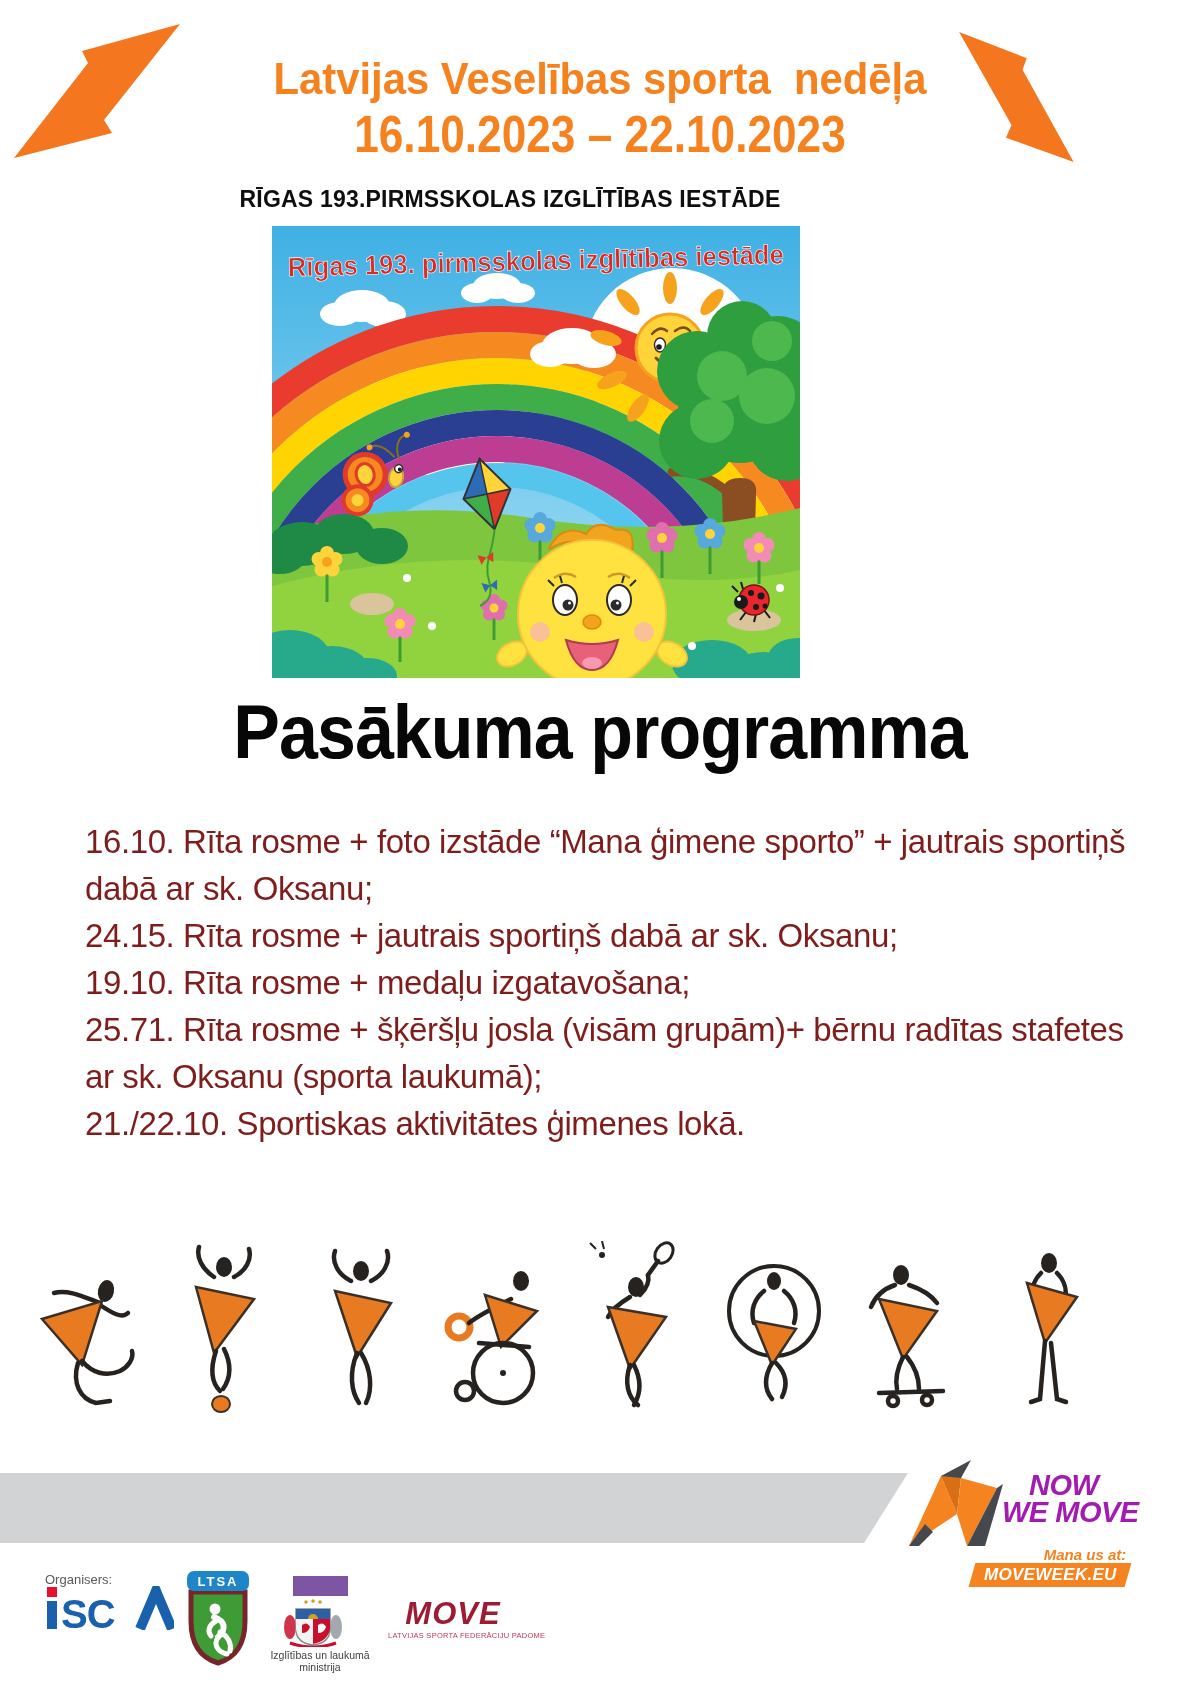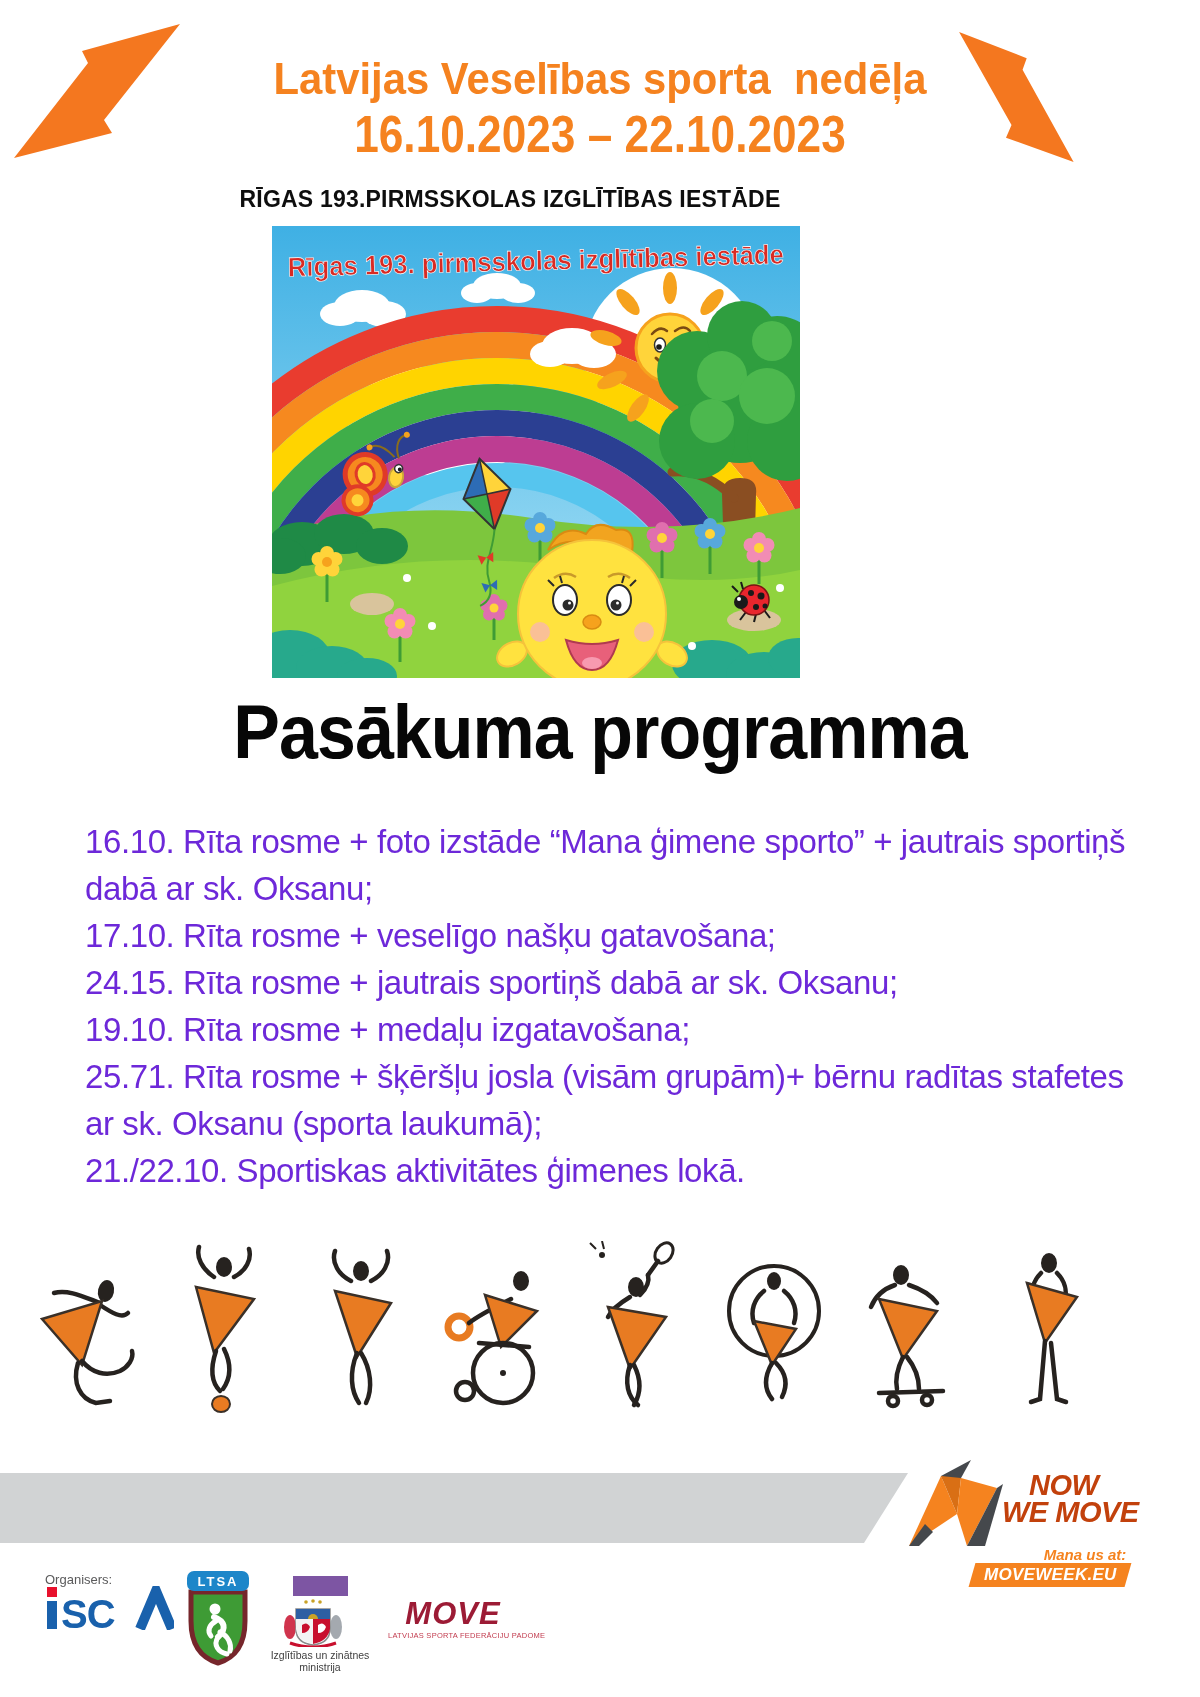--- a/index.html
+++ b/index.html
@@ -16,34 +16,34 @@
          font-size:23px;letter-spacing:.2px;}
 
   .corner-flag{position:absolute;}
 
   .illustration{left:272px;top:226px;width:528px;height:452px;}
   .illustration svg{display:block;width:100%;height:100%;}
 
   .prog-heading{left:0;top:688px;width:1200px;text-align:center;color:#070707;font-weight:800;
         font-size:76px;letter-spacing:-1px;transform:scaleX(.92);transform-origin:center;}
 
-  .program{left:85px;top:818px;width:1062px;color:#6d28d9;font-size:33px;line-height:47px;
+  .program{left:85px;top:818px;width:1062px;color:#7f1d1d;font-size:33px;line-height:47px;
         letter-spacing:-.4px;}
   .program .item{margin:0;}
 
   .figures-row{left:28px;top:1238px;width:1078px;height:188px;display:flex;
         justify-content:space-between;align-items:flex-end;}
   .figures-row svg{width:115px;height:185px;flex:0 0 auto;}
 
   .gray-bar{left:0;top:1473px;width:908px;height:70px;background:#d1d3d4;
         clip-path:polygon(0 0,100% 0,calc(100% - 44px) 100%,0 100%);}
 
   
   .nwm-arrow{left:903px;top:1458px;width:104px;height:92px;}
-  .nwm-words{left:1002px;top:1472px;width:190px;color:#c2410c;font-weight:800;
+  .nwm-words{left:1002px;top:1472px;width:190px;color:#a21caf;font-weight:800;
         font-style:italic;font-size:29px;line-height:27px;letter-spacing:-.5px;}
   .nwm-words .now{margin-left:27px;}
   .nwm-join{left:1000px;top:1546px;width:170px;text-align:center;color:#f5831f;
         font-weight:700;font-style:italic;font-size:15px;}
   .nwm-banner{left:972px;top:1563px;width:156px;height:24px;background:#f5831f;
         transform:skewX(-16deg);display:flex;align-items:center;justify-content:center;}
   .nwm-banner span{transform:skewX(16deg);color:#fff;font-weight:800;font-style:italic;
         font-size:17px;letter-spacing:.3px;}
 
   
@@ -332,21 +332,20 @@
         <ellipse cx="0" cy="45" rx="10" ry="6" fill="#f79ab0"></ellipse>
       </g>
 
       <text x="264" y="44" text-anchor="middle" font-size="27" font-weight="bold" fill="#d92a23" stroke="#ffffff" stroke-width="0.6" textLength="496" lengthAdjust="spacingAndGlyphs" transform="rotate(-1.5 264 44)" font-family="Liberation Sans, sans-serif">Rīgas 193. pirmsskolas izglītības iestāde</text>
     </svg>
   </div>
 
   <div class="abs prog-heading">Pasākuma programma</div>
   <div class="abs program">
     <div class="item">16.10. Rīta rosme + foto izstāde “Mana ģimene sporto” + jautrais sportiņš dabā ar sk. Oksanu;</div>
-    <div class="item">17.10. Rīta rosme + veselīgo našķu gatavošana;</div>
     <div class="item">24.15. Rīta rosme + jautrais sportiņš dabā ar sk. Oksanu;</div>
     <div class="item">19.10. Rīta rosme + medaļu izgatavošana;</div>
     <div class="item">25.71. Rīta rosme + šķēršļu josla (visām grupām)+ bērnu radītas stafetes ar sk. Oksanu (sporta laukumā);</div>
     <div class="item">21./22.10. Sportiskas aktivitātes ģimenes lokā.</div>
   </div>
 
   <div class="abs figures-row">
     <svg viewBox="0 0 115 185">
       <ellipse cx="78" cy="50" rx="8" ry="11" fill="#26221f" transform="rotate(12 78 50)"></ellipse>
       <g stroke="#26221f" stroke-width="4.5" fill="none" stroke-linecap="round">
@@ -493,21 +492,21 @@
     <path d="M14,10 H48 V30 Q48,44 31,46 Q14,44 14,30 Z" fill="#ffffff" stroke="#8a8a8a" stroke-width="1.5"></path>
     <path d="M14,10 H48 V20 H14 Z" fill="#2e5fa3"></path>
     <circle cx="31" cy="20" r="5" fill="#c9a227"></circle>
     <path d="M14,20 H31 V45 Q16,42 14,30 Z" fill="#f3f3f3"></path>
     <path d="M31,20 H48 V30 Q46,42 31,45 Z" fill="#c8102e"></path>
     <path d="M20,26 q5,-4 8,2 q-2,6 -8,6 Z" fill="#c8102e"></path>
     <path d="M36,26 q5,-4 8,2 q-2,6 -8,6 Z" fill="#ffffff"></path>
     <path d="M8,44 Q31,52 54,44" stroke="#c8102e" stroke-width="3" fill="none"></path>
   </svg>
   <div class="abs min-text">
-    <div>Izglītības un zinātnes</div>
+    <div>Izglītības un laukumā</div>
     <div>ministrija</div>
   </div>
 
   <div class="abs lsfp">
     <div class="mark">MOVE</div>
     <div class="sub">LATVIJAS SPORTA FEDERĀCIJU PADOME</div>
   </div>
 
 </div>
 

